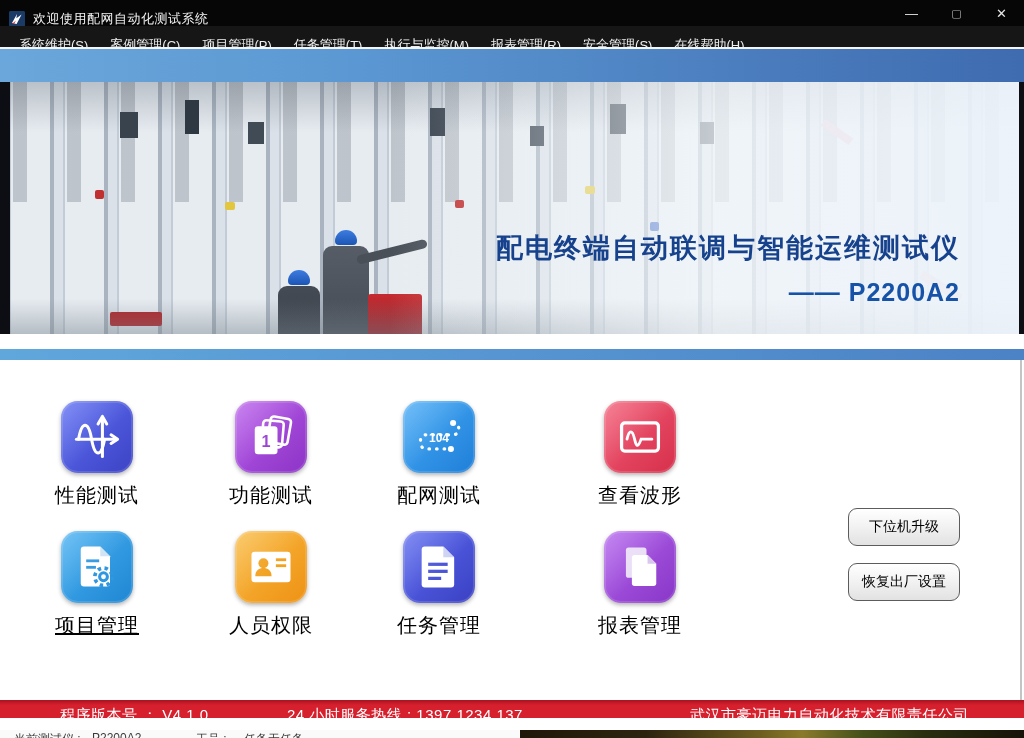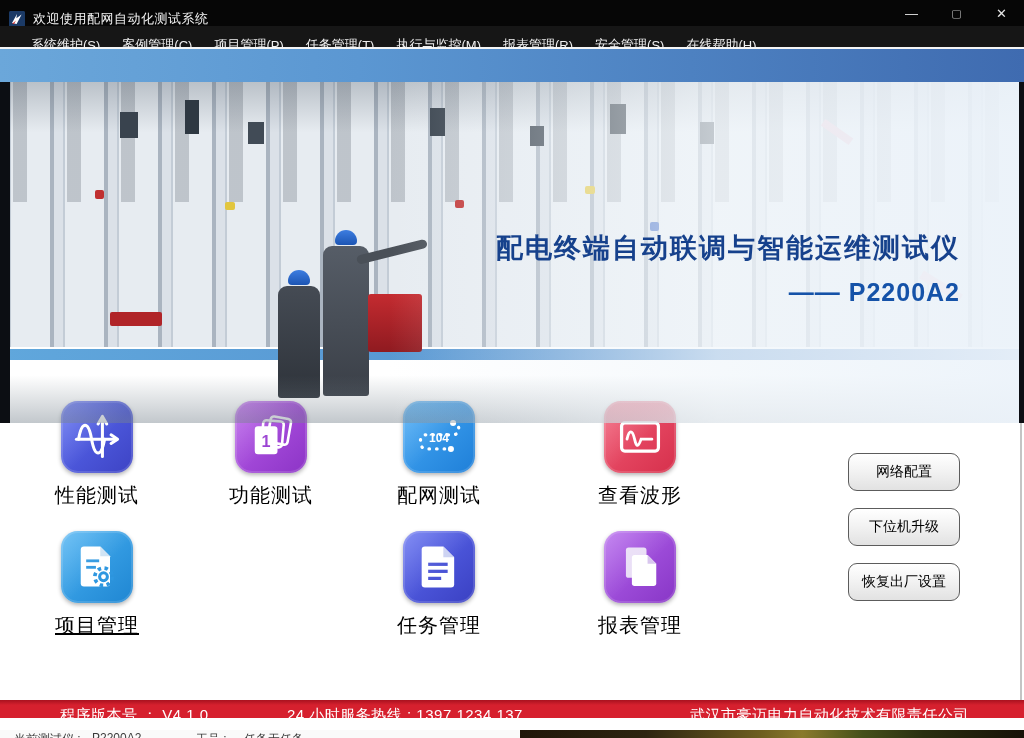--- a/index.html
+++ b/index.html
@@ -9,29 +9,29 @@
   
   .titlebar { position:absolute; top:0; left:0; width:100%; height:38px; background:#060606; display:flex; align-items:center; }
   .app-icon { width:16px; height:16px; margin:0 8px 0 9px; background:#1b3a66; border-radius:2px; position:relative; overflow:hidden; }
   .app-icon svg { position:absolute; inset:0; }
   .titlebar-text { color:#f2f2f2; font-size:13px; letter-spacing:.5px; }
   .win-controls { position:absolute; right:0; top:0; height:26px; display:flex; }
   .win-btn { width:45px; height:26px; color:#e8e8e8; font-size:13px; display:flex; align-items:center; justify-content:center; cursor:default; }
   .win-btn.max { color:#b8b8b8; font-size:11px; }
 
   
-  .menubar { position:absolute; top:26px; left:0; width:100%; height:38px; background:#161616; display:flex; align-items:center; padding-left:20px; }
+  .menubar { position:absolute; top:26px; left:0; width:100%; height:38px; background:#161616; display:flex; align-items:center; padding-left:8px; }
   .menu-item { color:#f0f0f0; font-size:13px; padding:0 11px; height:21px; display:flex; align-items:center; }
   .menu-item .mnemonic { text-decoration:underline; }
 
   
   .blue-band { position:absolute; top:47px; left:0; width:100%; height:35px; border-top:2px solid #f5f5f5; background:linear-gradient(90deg,#6ba7da 0%,#5b97d2 35%,#3f6bb0 100%); }
 
   
-  .banner { position:absolute; top:82px; left:0; width:1024px; height:341px; overflow:hidden;
+  .banner { position:absolute; top:82px; left:0; width:1024px; height:252px; overflow:hidden;
     background:
       repeating-linear-gradient(90deg,#dbe1e8 0 9px,#c3ccd6 9px 11px,#e7ecf1 11px 50px,#aab4c0 50px 54px),
       linear-gradient(#c6d0d9,#dde4ea);
   }
   .banner::before { content:''; position:absolute; inset:0; z-index:0;
     background:
       repeating-linear-gradient(90deg,transparent 0 13px,rgba(45,55,68,.22) 13px 27px,transparent 27px 54px),
       linear-gradient(rgba(70,82,95,.28),transparent 42%);
     height:120px; }
   .banner::after { content:''; position:absolute; inset:0; z-index:2; pointer-events:none;
@@ -238,20 +238,32 @@
           <rect x="14" y="17" width="12" height="2.6" fill="currentColor"></rect>
           <rect x="14" y="23" width="9" height="2.6" fill="currentColor"></rect>
           <circle cx="30" cy="33" r="8" fill="none" stroke="currentColor" stroke-width="3.4" stroke-dasharray="3.2 3.2"></circle>
           <circle cx="30" cy="33" r="5" fill="currentColor"></circle>
           <circle cx="30" cy="33" r="2.2" fill="#fff"></circle>
         </svg>
       </div>
       <div class="launch-label">项目管理</div>
     </div>
 
+    <div class="launch-item" style="left:223px;top:171px;">
+      <div class="tile" style="background: linear-gradient(135deg, rgb(249, 186, 64), rgb(238, 146, 20)); color: rgb(242, 162, 32);">
+        <svg viewBox="0 0 48 48">
+          <rect x="6" y="10" width="36" height="28" rx="3" fill="#fff"></rect>
+          <circle cx="17" cy="20.5" r="4.6" fill="currentColor"></circle>
+          <path d="M9.5 32.5 c0 -5.5 3.8 -7.5 7.5 -7.5 s7.5 2 7.5 7.5 z" fill="currentColor"></path>
+          <rect x="28.5" y="16" width="9.5" height="2.6" fill="currentColor"></rect>
+          <rect x="28.5" y="21.5" width="9.5" height="2.6" fill="currentColor"></rect>
+        </svg>
+      </div>
+      <div class="launch-label">人员权限</div>
+    </div>
 
     <div class="launch-item" style="left:391px;top:171px;">
       <div class="tile" style="background: linear-gradient(135deg, rgb(92, 106, 240), rgb(58, 64, 194)); color: rgb(74, 84, 214);">
         <svg viewBox="0 0 48 48">
           <path d="M11 5 h17 l10 10 v25 a3 3 0 0 1 -3 3 h-24 a3 3 0 0 1 -3 -3 v-32 a3 3 0 0 1 3 -3 z" fill="#fff"></path>
           <path d="M28 5 l10 10 h-10 z" fill="#ccd2f2"></path>
           <rect x="14" y="20" width="18" height="3" fill="currentColor"></rect>
           <rect x="14" y="26.5" width="18" height="3" fill="currentColor"></rect>
           <rect x="14" y="33" width="12" height="3" fill="currentColor"></rect>
         </svg>
@@ -263,21 +275,20 @@
       <div class="tile" style="background: linear-gradient(135deg, rgb(178, 98, 236), rgb(136, 54, 198)); color: rgb(152, 68, 212);">
         <svg viewBox="0 0 48 48">
           <rect x="11" y="6" width="19" height="28" rx="2.5" fill="#e9ddf6"></rect>
           <path d="M19 13 h12 l8 8 v18 a2.5 2.5 0 0 1 -2.5 2.5 h-17.5 a2.5 2.5 0 0 1 -2.5 -2.5 v-23.5 a2.5 2.5 0 0 1 2.5 -2.5 z" fill="#fff"></path>
           <path d="M31 13 l8 8 h-8 z" fill="#d8c6ee"></path>
         </svg>
       </div>
       <div class="launch-label">报表管理</div>
     </div>
 
-    <button class="side-btn" style="top:93px;">网络配置</button>
     <button class="side-btn" style="top:148px;">下位机升级</button>
     <button class="side-btn" style="top:203px;">恢复出厂设置</button>
   </div>
 
   <div class="redbar">
     <span class="footer-version">程序版本号 ： V4.1.0</span>
     <span class="footer-hotline">24 小时服务热线 : 1397 1234 137</span>
     <span class="footer-company">武汉市豪迈电力自动化技术有限责任公司</span>
   </div>
 

